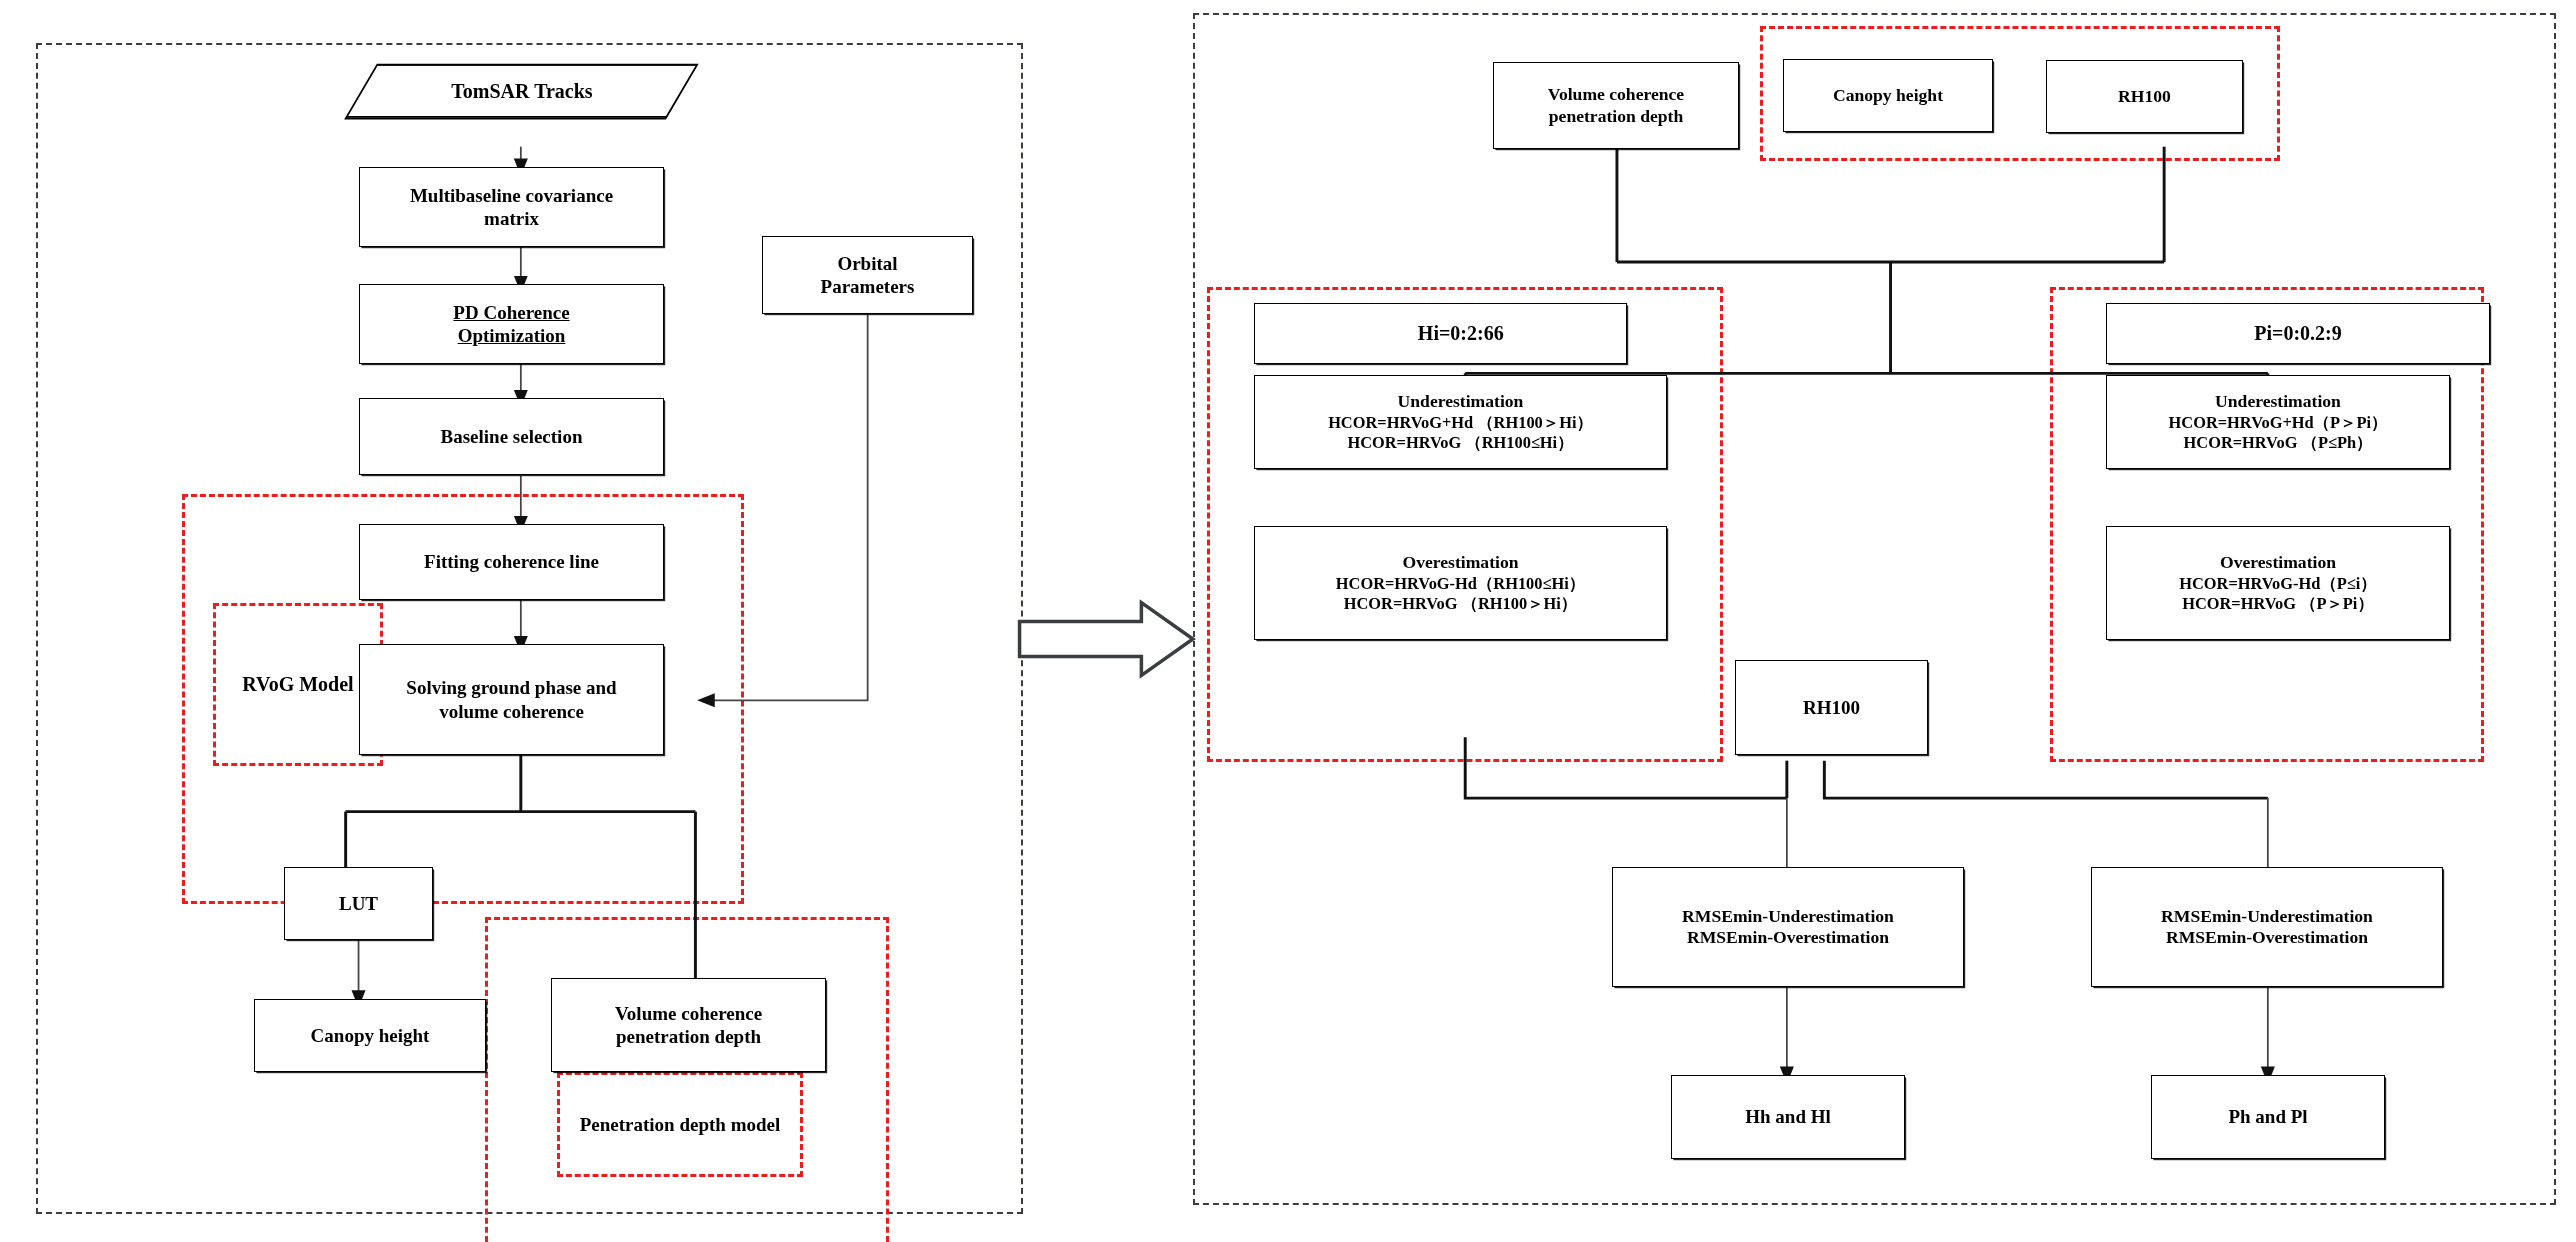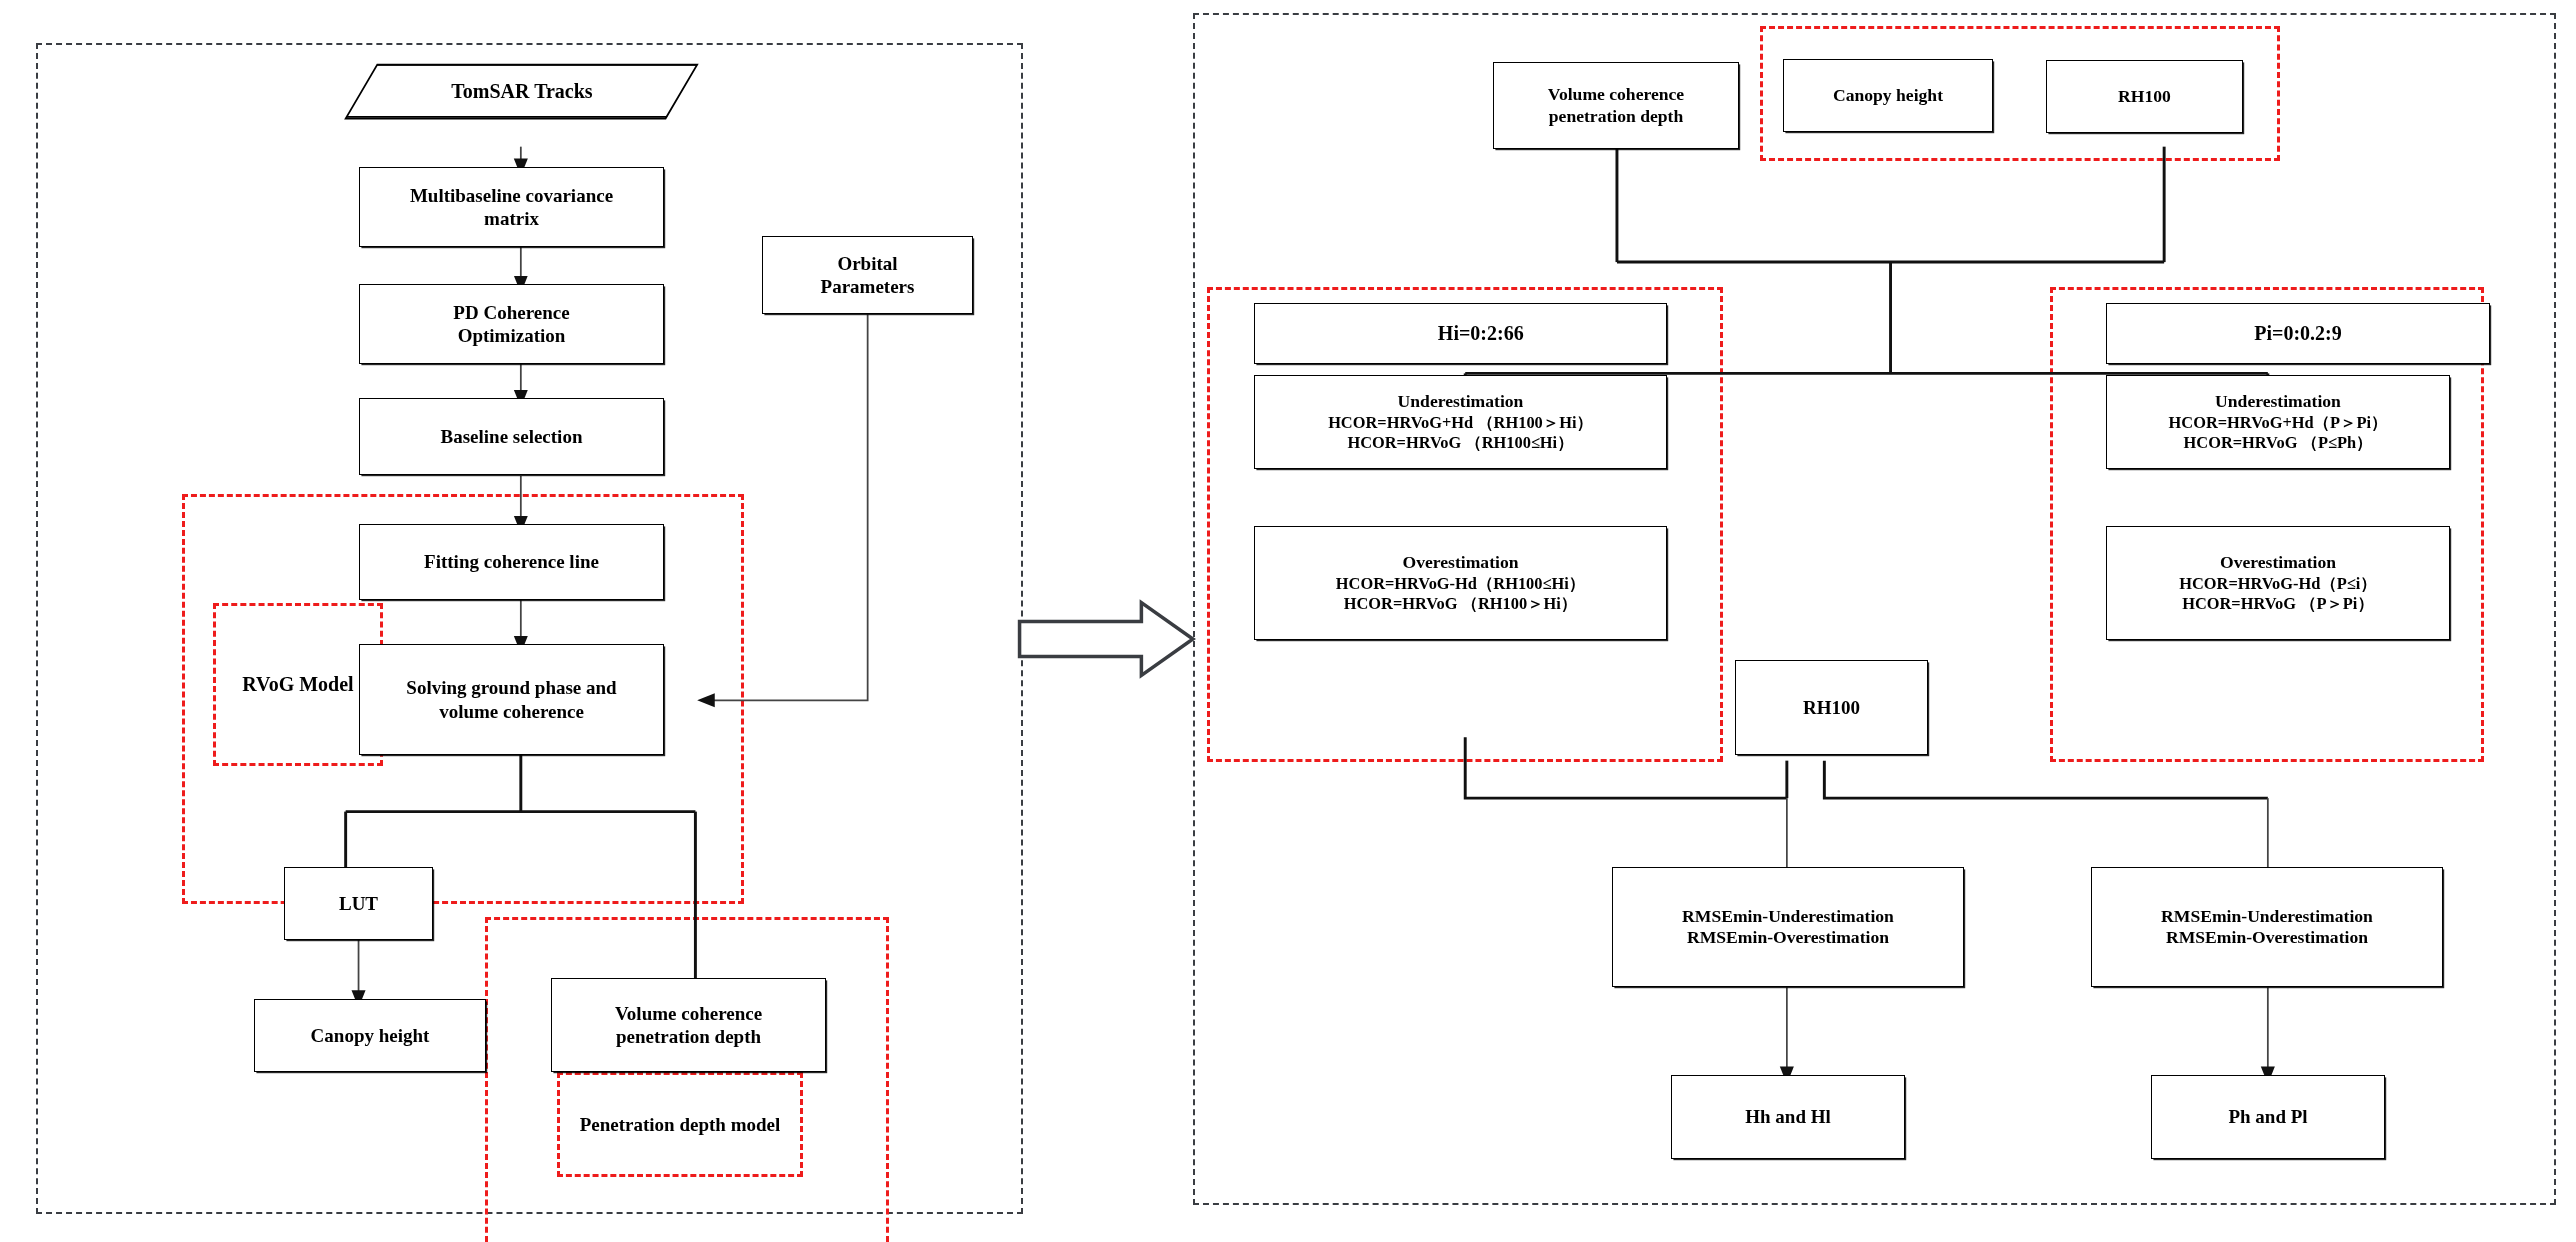--- a/index.html
+++ b/index.html
@@ -145,21 +145,21 @@
     <path d="M644,110 L1190,110 L1136,202 L590,202 Z" fill="none" stroke="#000" stroke-width="3"></path>
   </svg>
 
   <div class="node t32" style="left:359px;top:167px;width:305px;height:80px;">
     <span class="lines">
       <span class="l">Multibaseline covariance</span>
       <span class="l">matrix</span>
     </span>
   </div>
 
-  <div class="node t32" style="left:359px;top:284px;width:305px;height:80px;">
+  <div class="node t32" style="left:359px;top:284px;width:305px;height:80px;text-decoration:underline;">
     <span class="lines">
       <span class="l">PD Coherence</span>
       <span class="l">Optimization</span>
     </span>
   </div>
 
   <div class="node t32" style="left:359px;top:398px;width:305px;height:77px;">
     <span class="lines">
       <span class="l">Baseline selection</span>
     </span>
@@ -253,21 +253,21 @@
       <span class="l">Canopy height</span>
     </span>
   </div>
 
   <div class="node t30" style="left:2046px;top:60px;width:197px;height:73px;">
     <span class="lines">
       <span class="l">RH100</span>
     </span>
   </div>
 
-  <div class="node t34" style="left:1254px;top:303px;width:413px;height:61px;padding-left:44px;">
+  <div class="node t34" style="left:1254px;top:303px;width:373px;height:61px;padding-left:44px;">
     <span class="lines">
       <span class="l">Hi=0:2:66</span>
     </span>
   </div>
 
   <div class="node t28" style="left:1254px;top:375px;width:413px;height:94px;">
     <span class="lines">
       <span class="l t30">Underestimation</span>
       <span class="l">HCOR=HRVoG+Hd （RH100＞Hi）</span>
       <span class="l">HCOR=HRVoG     （RH100≤Hi）</span>

